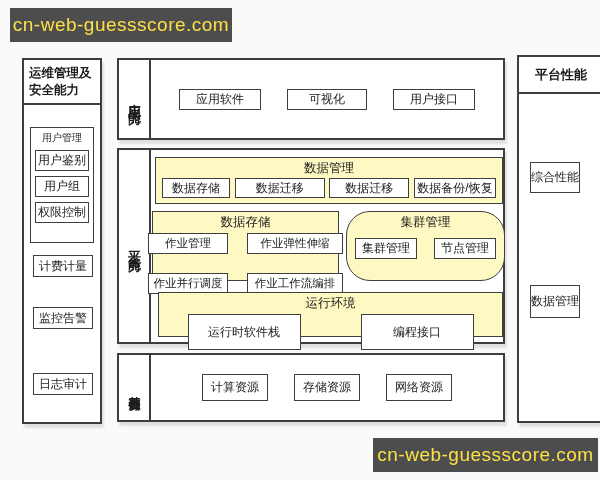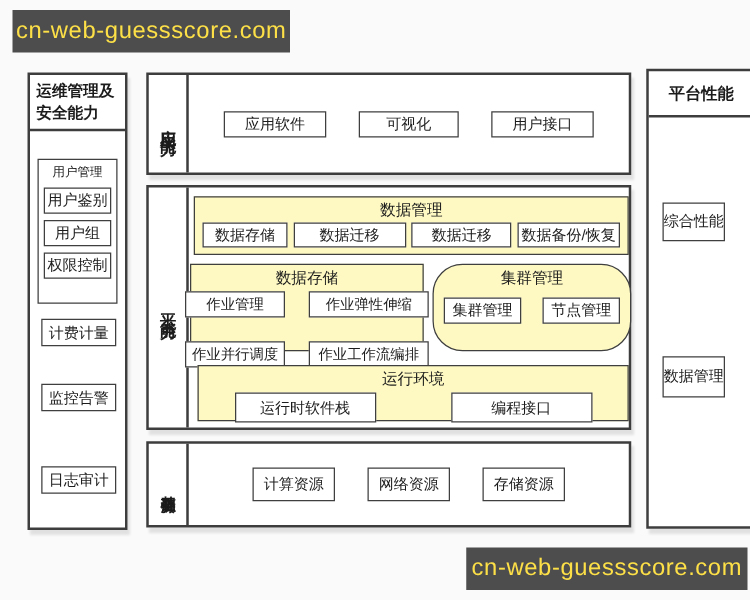--- a/index.html
+++ b/index.html
@@ -85,21 +85,21 @@
   .g-job .grid {
     display:grid; grid-template-columns:80px 96px; gap:19px;
     padding:1px 3px 0 3px; justify-content:center;
   }
   .g-job .small-box { height:21px; font-size:11.5px; }
   .g-cluster { left:194px; top:61px; width:159px; height:70px;border-radius:24px; }
   .g-cluster .row { display:flex; justify-content:space-between; padding:6px 8px 0 8px; }
   .g-cluster .small-box { width:62px; height:21px; }
   .g-runtime { left:6px; top:142px; width:345px; height:45px; }
   .g-runtime .row { display:flex; justify-content:center; gap:60px; padding-top:1px; }
-  .g-runtime .small-box { width:113px; height:24px; }
+  .g-runtime .small-box { width:113px; height:36px; }
 
   
   .right-panel { left:505px; top:55px; width:88px; height:368px; }
   .right-panel .hdr {
     font-weight:bold; font-size:13px; text-align:center;
     padding:9px 0 8px 0;
     border-bottom:2px solid #3d3d3d;
   }
   .rp-item { position:absolute; left:11px; width:50px; }
   .rp-item-0 { top:105px; height:31px; }
@@ -181,22 +181,22 @@
 
     </div>
   </div>
 
   <div class="panel layer base-layer">
     <div class="vcol">
       <div class="vlabel" style="font-size:12px; letter-spacing:1px;">基础资源</div>
     </div>
     <div class="hrow">
       <div class="small-box" style="width:66px">计算资源</div>
+      <div class="small-box" style="width:66px">存储资源</div>
       <div class="small-box" style="width:66px">网络资源</div>
-      <div class="small-box" style="width:66px">存储资源</div>
     </div>
   </div>
 
   <div class="panel right-panel">
     <div class="hdr">平台性能</div>
     <div class="small-box rp-item rp-item-0">综合性能</div>
     <div class="small-box rp-item rp-item-1">数据管理</div>
   </div>
 
   <div class="watermark wm-br">cn-web-guessscore.com</div>

